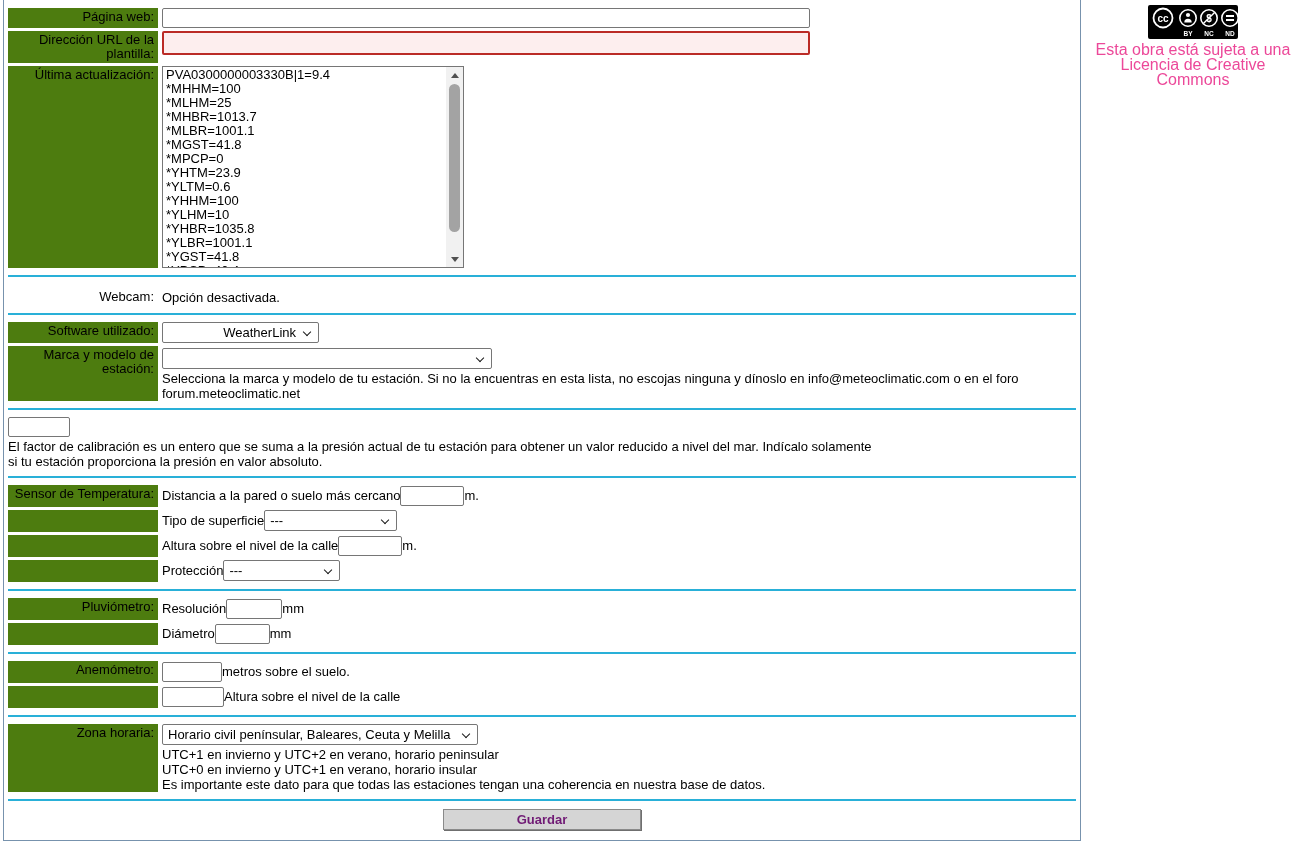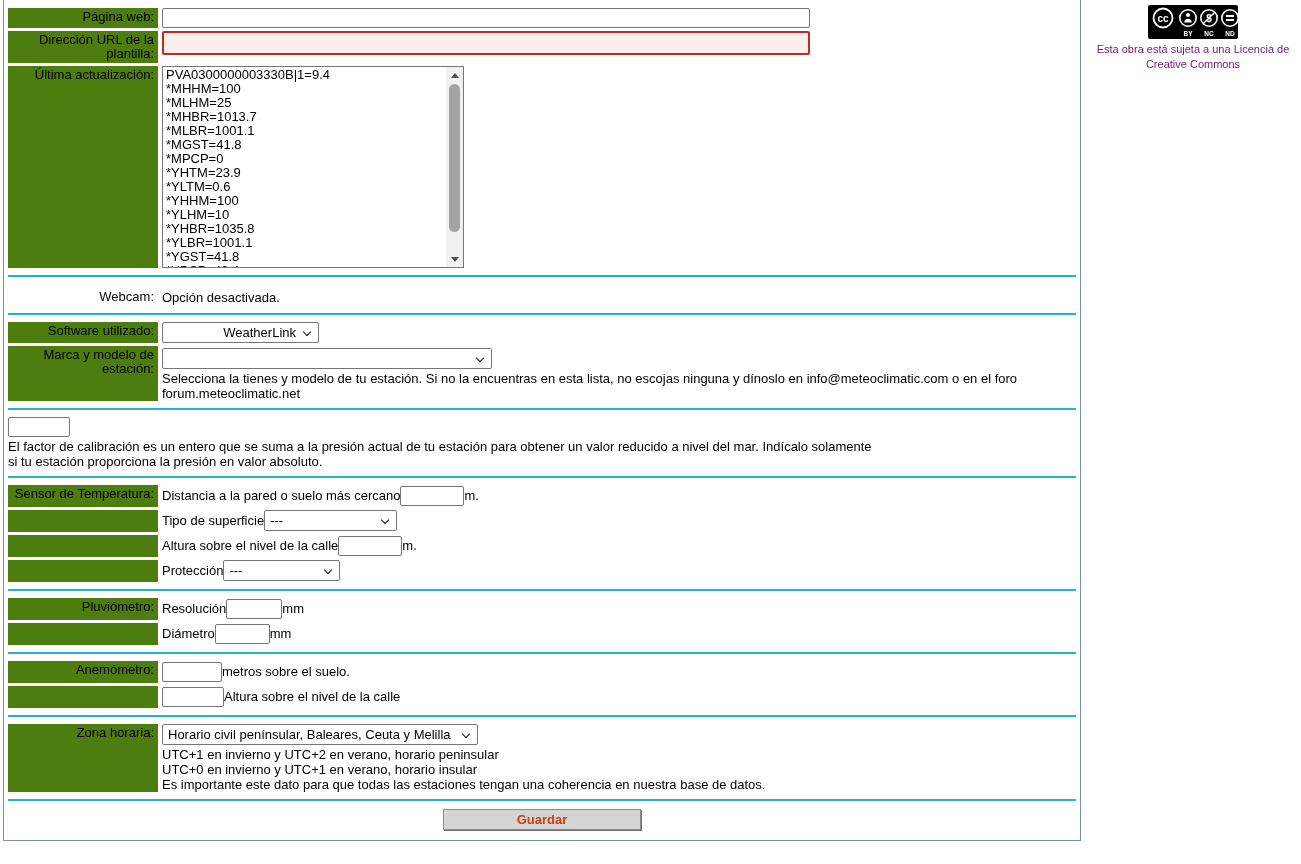--- a/index.html
+++ b/index.html
@@ -41,26 +41,26 @@
           border-right:1.7px solid #1a1a1a; border-bottom:1.7px solid #1a1a1a; transform:rotate(45deg); }
 
   .help { max-width:875px; line-height:15px; margin-top:2px; }
   .help-line { max-width:880px; line-height:15px; }
   .inline-row { display:flex; align-items:center; height:22px; }
   .small-in { height:20px; }
 
   .btn-row { text-align:center; margin-top:8px; }
   .btn { width:198px; height:21px; background:#d5d5d5; border:1px solid #8a8a8a;
          box-shadow:1px 1px 0 #6f6f6f; font-weight:bold; font-size:13px;
-         font-family:"Liberation Sans", sans-serif; color:#c2410c; }
+         font-family:"Liberation Sans", sans-serif; color:#701a75; }
 
   
   .license-col { position:absolute; left:1088px; top:0; width:210px; text-align:center; }
   .cc-badge { margin:5px auto 3px auto; display:block; }
-  .license-link { color:#701a75; font-size:11px; line-height:15px; cursor:pointer; display:block; }
+  .license-link { color:#ec4899; font-size:16px; line-height:15px; cursor:pointer; display:block; }
 </style>
 </head>
 <body>
 
 <div class="page">
 
   <div class="form-box">
 
     <div class="row">
       <div class="lbl">Página web:</div>
@@ -133,21 +133,21 @@
       </div>
     </div>
 
     <div class="row">
       <div class="lbl">Marca y modelo de estación:</div>
       <div class="cnt">
         <div class="fselect" style="width:330px;">
           <span></span>
           <span class="chev"></span>
         </div>
-        <div class="help">Selecciona la tienes y modelo de tu estación. Si no la encuentras en esta lista, no escojas ninguna y dínoslo en info@meteoclimatic.com o en el foro forum.meteoclimatic.net</div>
+        <div class="help">Selecciona la marca y modelo de tu estación. Si no la encuentras en esta lista, no escojas ninguna y dínoslo en info@meteoclimatic.com o en el foro forum.meteoclimatic.net</div>
       </div>
     </div>
 
     <div class="sep"></div>
 
     <div class="row">
       <div class="cnt">
         <input class="txt small-in" style="width: 62px;" value="">
         <div class="help">El factor de calibración es un entero que se suma a la presión actual de tu estación para obtener un valor reducido a nivel del mar. Indícalo solamente si tu estación proporciona la presión en valor absoluto.</div>
       </div>

